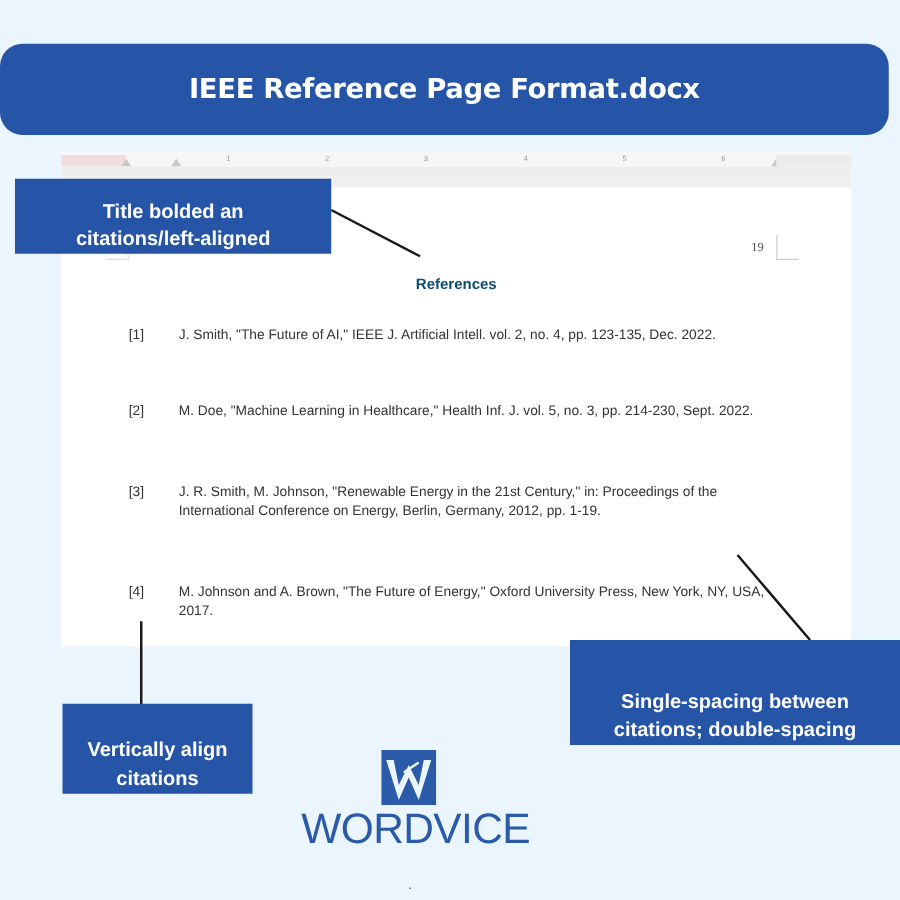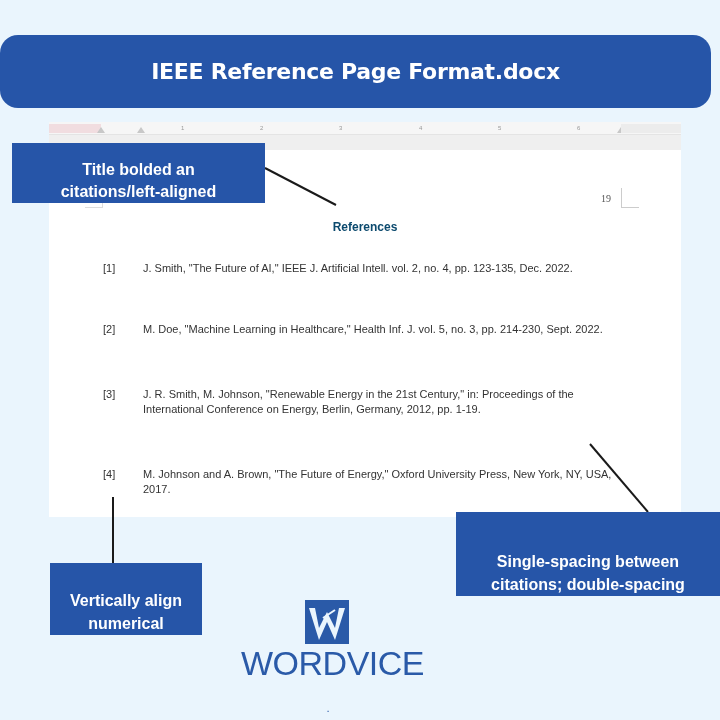--- a/index.html
+++ b/index.html
@@ -139,21 +139,21 @@
 <div class="callout" style="left:456px; top:512px; width:264px; height:84px; font-size:16px; line-height:23px;">
   <div>
     <span>Single-spacing between</span>
     <span>citations; double-spacing</span>
   </div>
 </div>
 
 <div class="callout" style="left:50px; top:563px; width:152px; height:72px; font-size:16px; line-height:23px;">
   <div>
     <span>Vertically align</span>
-    <span>numerical</span>
+    <span>citations</span>
   </div>
 </div>
 
 <div class="logo">
   <svg width="44" height="44" viewBox="0 0 44 44">
     <rect x="0" y="0" width="44" height="44" fill="#2a5aa8"></rect>
     <path d="M4 8 L14 40 L22 22 L30 40 L40 8 L34 8 L30 28 L22 12 L14 28 L10 8 Z" fill="#eaf5fd"></path>
     <path d="M18 18 L30 10" stroke="#eaf5fd" stroke-width="2"></path>
   </svg>
   <span class="logo-word">WORDVICE</span>

